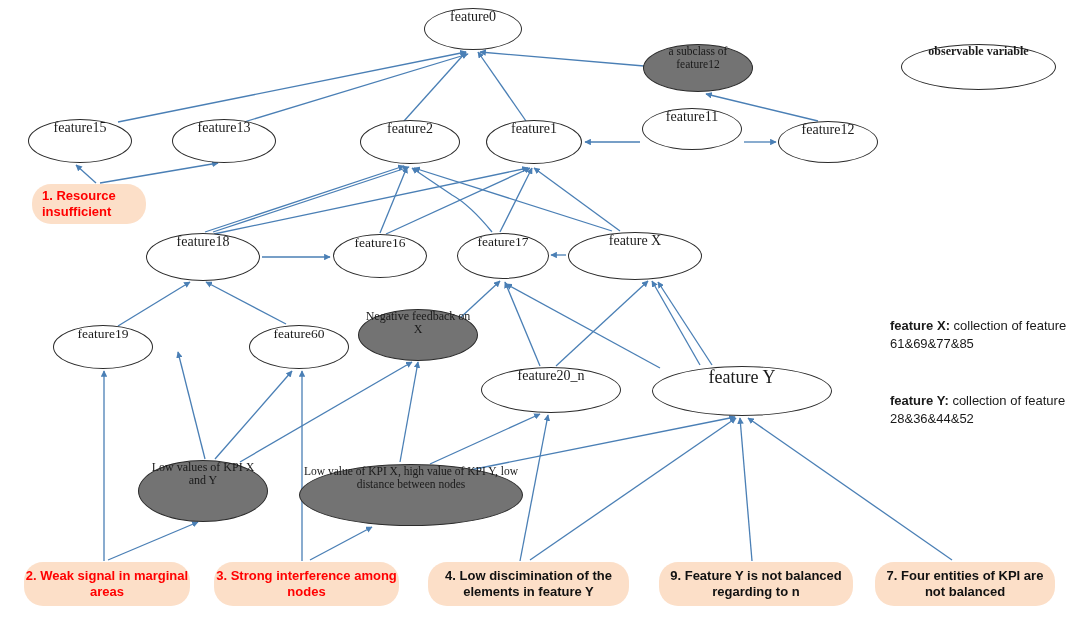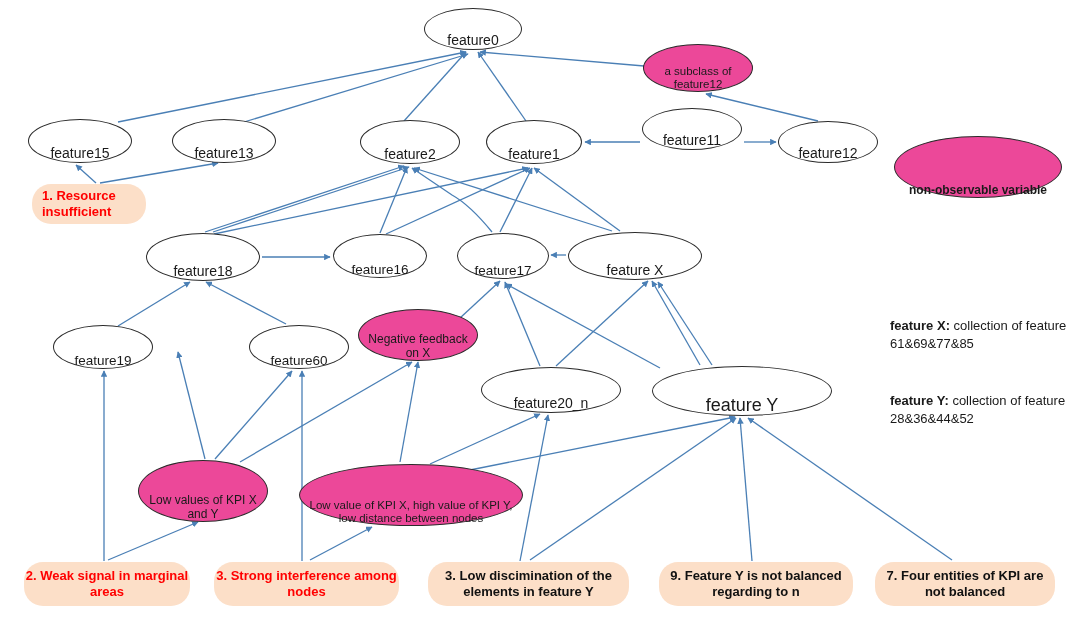--- a/index.html
+++ b/index.html
@@ -27,30 +27,31 @@
     width: 1080px;
     height: 618px;
     pointer-events: none;
   }
   .node {
     position: absolute;
     box-sizing: border-box;
     border: 1.4px solid #2b2b2b;
     border-radius: 50%;
     display: flex;
-    align-items: flex-end;
+    align-items: flex-start;
     justify-content: center;
     text-align: center;
     background: #ffffff;
     color: #1a1a1a;
     line-height: 1.12;
     z-index: 3;
+    font-family: Liberation Serif, serif;
   }
   .node.obs { background: #ffffff; }
-  .node.nonobs { background: #ec4899; }
+  .node.nonobs { background: #737373; }
   .node .lbl { padding: 0 4px; display: block; }
   .rcbox {
     position: absolute;
     box-sizing: border-box;
     background: #fcdfc8;
     display: flex;
     align-items: center;
     justify-content: center;
     text-align: center;
     font-weight: bold;
@@ -187,31 +188,31 @@
       <div class="rcbox red" style="left: 32px; top: 184px; width: 114px; height: 40px; font-size: 13px; justify-content: flex-start; text-align: left; padding-left: 10px;">
         <span>1. Resource insufficient</span>
       </div>
       <div class="rcbox red" style="left: 24px; top: 562px; width: 166px; height: 44px; font-size: 13px;">
         <span>2. Weak signal in marginal areas</span>
       </div>
       <div class="rcbox red" style="left: 214px; top: 562px; width: 185px; height: 44px; font-size: 13px;">
         <span>3. Strong interference among nodes</span>
       </div>
       <div class="rcbox black" style="left: 428px; top: 562px; width: 201px; height: 44px; font-size: 13px;">
-        <span>3. Low discimination of the elements in feature Y</span>
+        <span>4. Low discimination of the elements in feature Y</span>
       </div>
       <div class="rcbox black" style="left: 659px; top: 562px; width: 194px; height: 44px; font-size: 13px;">
         <span>9. Feature Y is not balanced regarding to n</span>
       </div>
       <div class="rcbox black" style="left: 875px; top: 562px; width: 180px; height: 44px; font-size: 13px;">
         <span>7. Four entities of KPI are not balanced</span>
       </div>
     </div>
 
-  <div class="node nonobs" id="lg-nonobs" style="left: 894px; top: 136px; width: 168px; height: 62px; font-size: 12px; font-weight: bold;">
-    <span class="lbl">non-observable variable</span>
+  <div class="node obs" id="lg-obs" style="left: 901px; top: 44px; width: 155px; height: 46px; font-size: 12px; font-weight: bold;">
+    <span class="lbl">observable variable</span>
   </div>
 
   <div id="note-layer">
       <div class="note" style="left: 890px; top: 317px; width: 188px; font-size: 13px;"><b>feature X:</b><span> collection of feature 61&amp;69&amp;77&amp;85</span></div>
       <div class="note" style="left: 890px; top: 392px; width: 188px; font-size: 13px;"><b>feature Y:</b><span> collection of feature 28&amp;36&amp;44&amp;52</span></div>
     </div>
 </div>
 
 </body></html>

